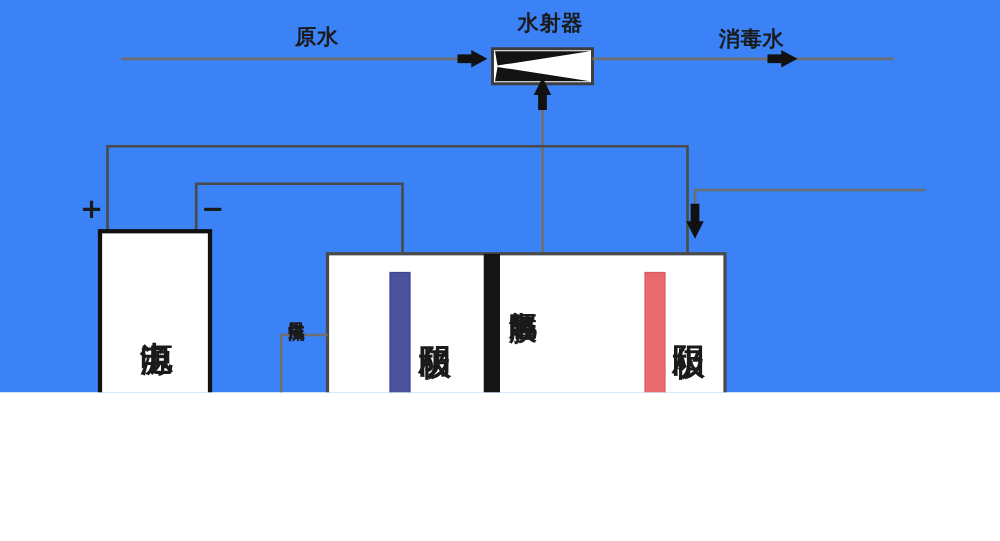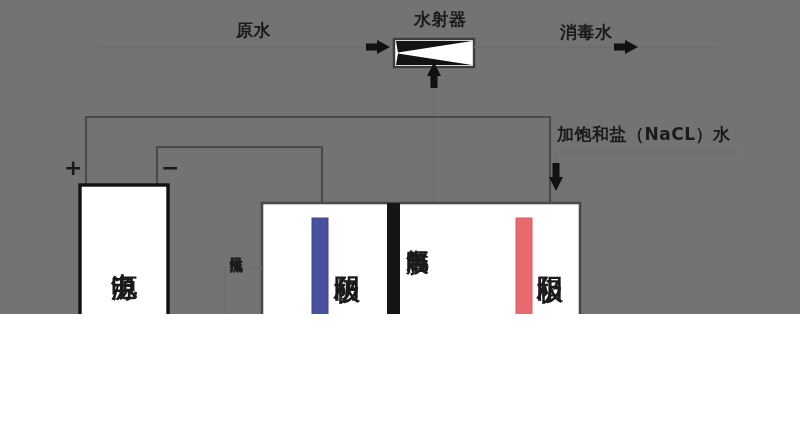--- a/index.html
+++ b/index.html
@@ -3,21 +3,21 @@
 <meta charset="utf-8">
 <style>
   html,body{margin:0;padding:0;background:#ffffff;}
   body{
     font-family:"DejaVu Sans","Liberation Sans",sans-serif;
   }
   #stage{
     position:relative;
     width:800px;
     height:314px;
-    background:#737373;
+    background:#3b82f6;
     overflow:hidden;
   }
   #stage svg{position:absolute;left:0;top:0;}
 
   .lbl{
     position:absolute;
     color:#1a1a1a;
     font-weight:bold;
     font-family:"DejaVu Sans","Liberation Sans",sans-serif;
     white-space:nowrap;
@@ -106,23 +106,22 @@
     <g>
       <rect x="552.5" y="163" width="7" height="18" fill="#111111"></rect>
       <path d="M549,177 L556,191 L563,177 Z" fill="#111111"></path>
     </g>
   </svg>
 
   <div class="lbl lbl-h" style="left:236px; top:22px;">原水</div>
 
   <div class="lbl lbl-h" style="left:414px; top:11px;">水射器</div>
 
-  <div class="lbl lbl-h" style="left:560px; top:24px;">消毒水</div>
+  <div class="lbl lbl-h" style="left:575px; top:24px;">消毒水</div>
 
-  <div class="lbl lbl-h" style="left:557px; top:126px;">加饱和盐（NaCL）水</div>
 
   <div class="lbl lbl-sign" style="left:64px; top:157px;">+</div>
 
   <div class="lbl lbl-sign" style="left:161px; top:157px;">−</div>
 
   <div class="vtext vtext-big" style="left:111px; top:253px;">电源</div>
 
   <div class="vtext vtext-big" style="left:334px; top:256px;">阴极</div>
 
   <div class="vtext vtext-mid" style="left:406px; top:232px;">电解隔膜</div>

